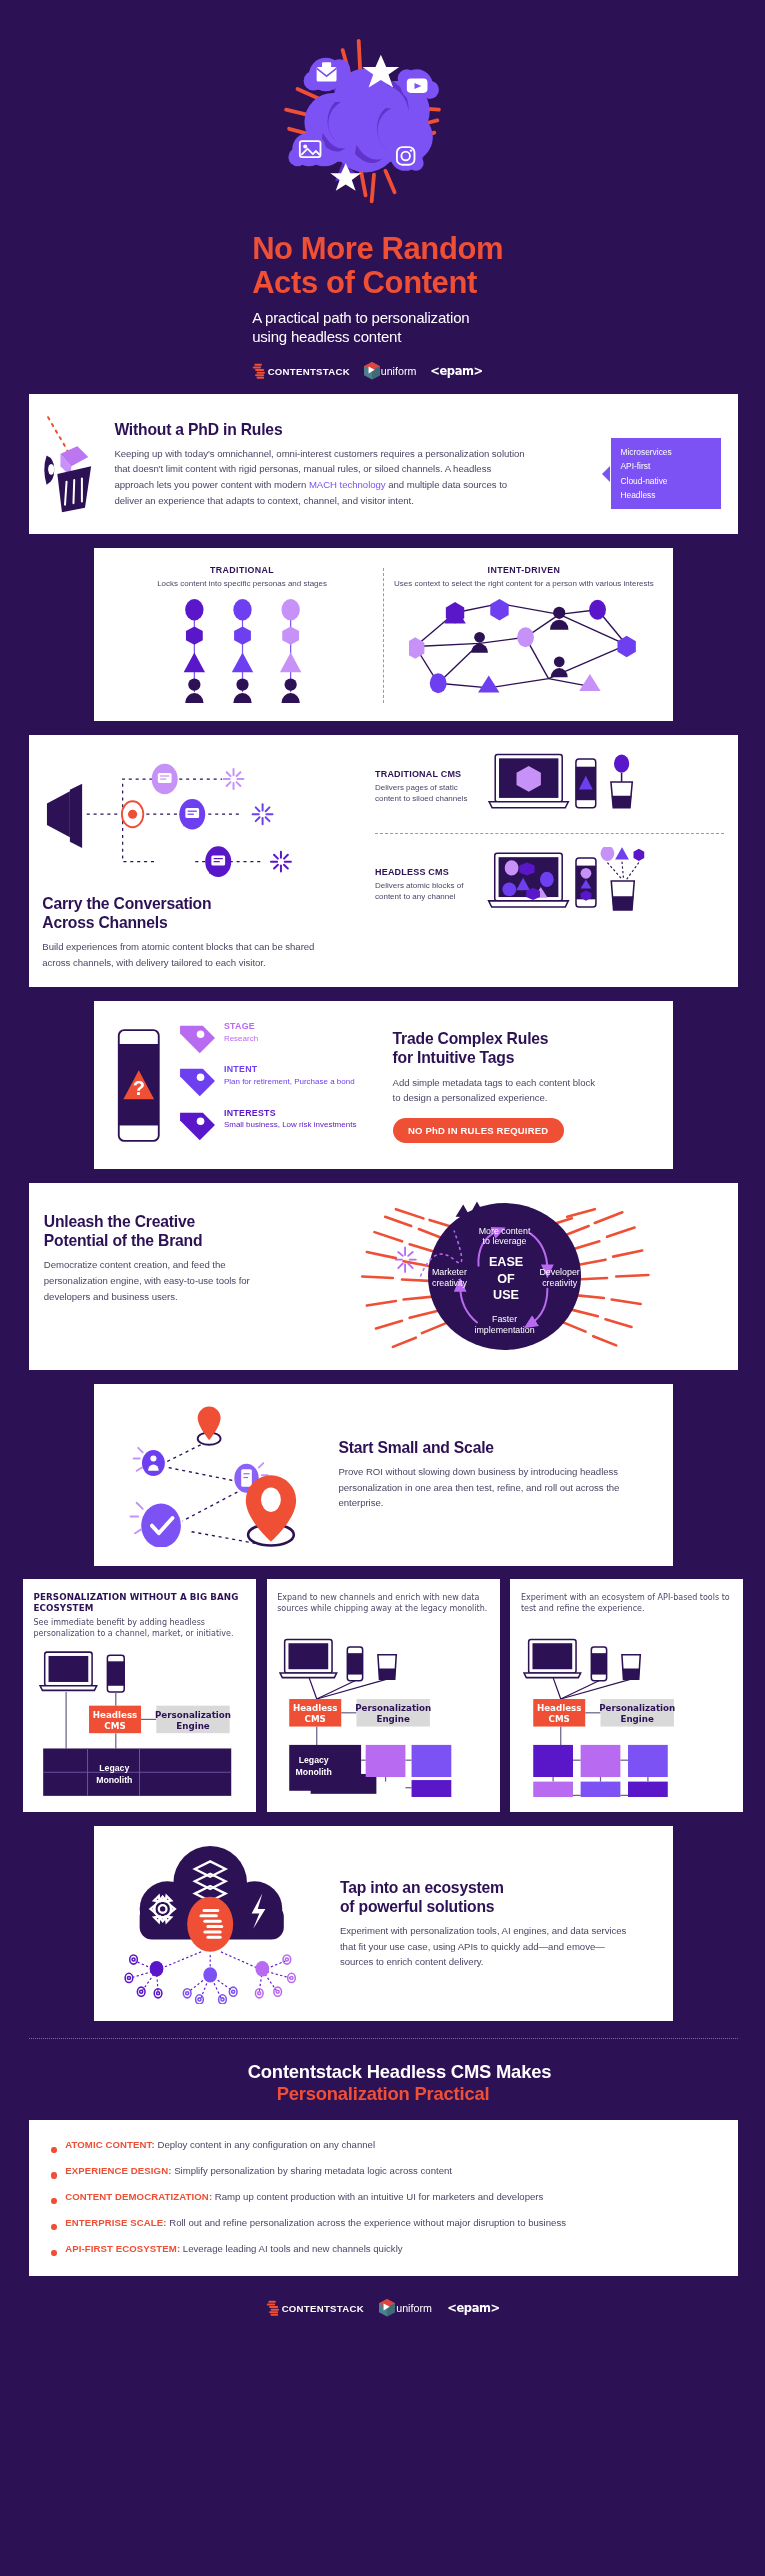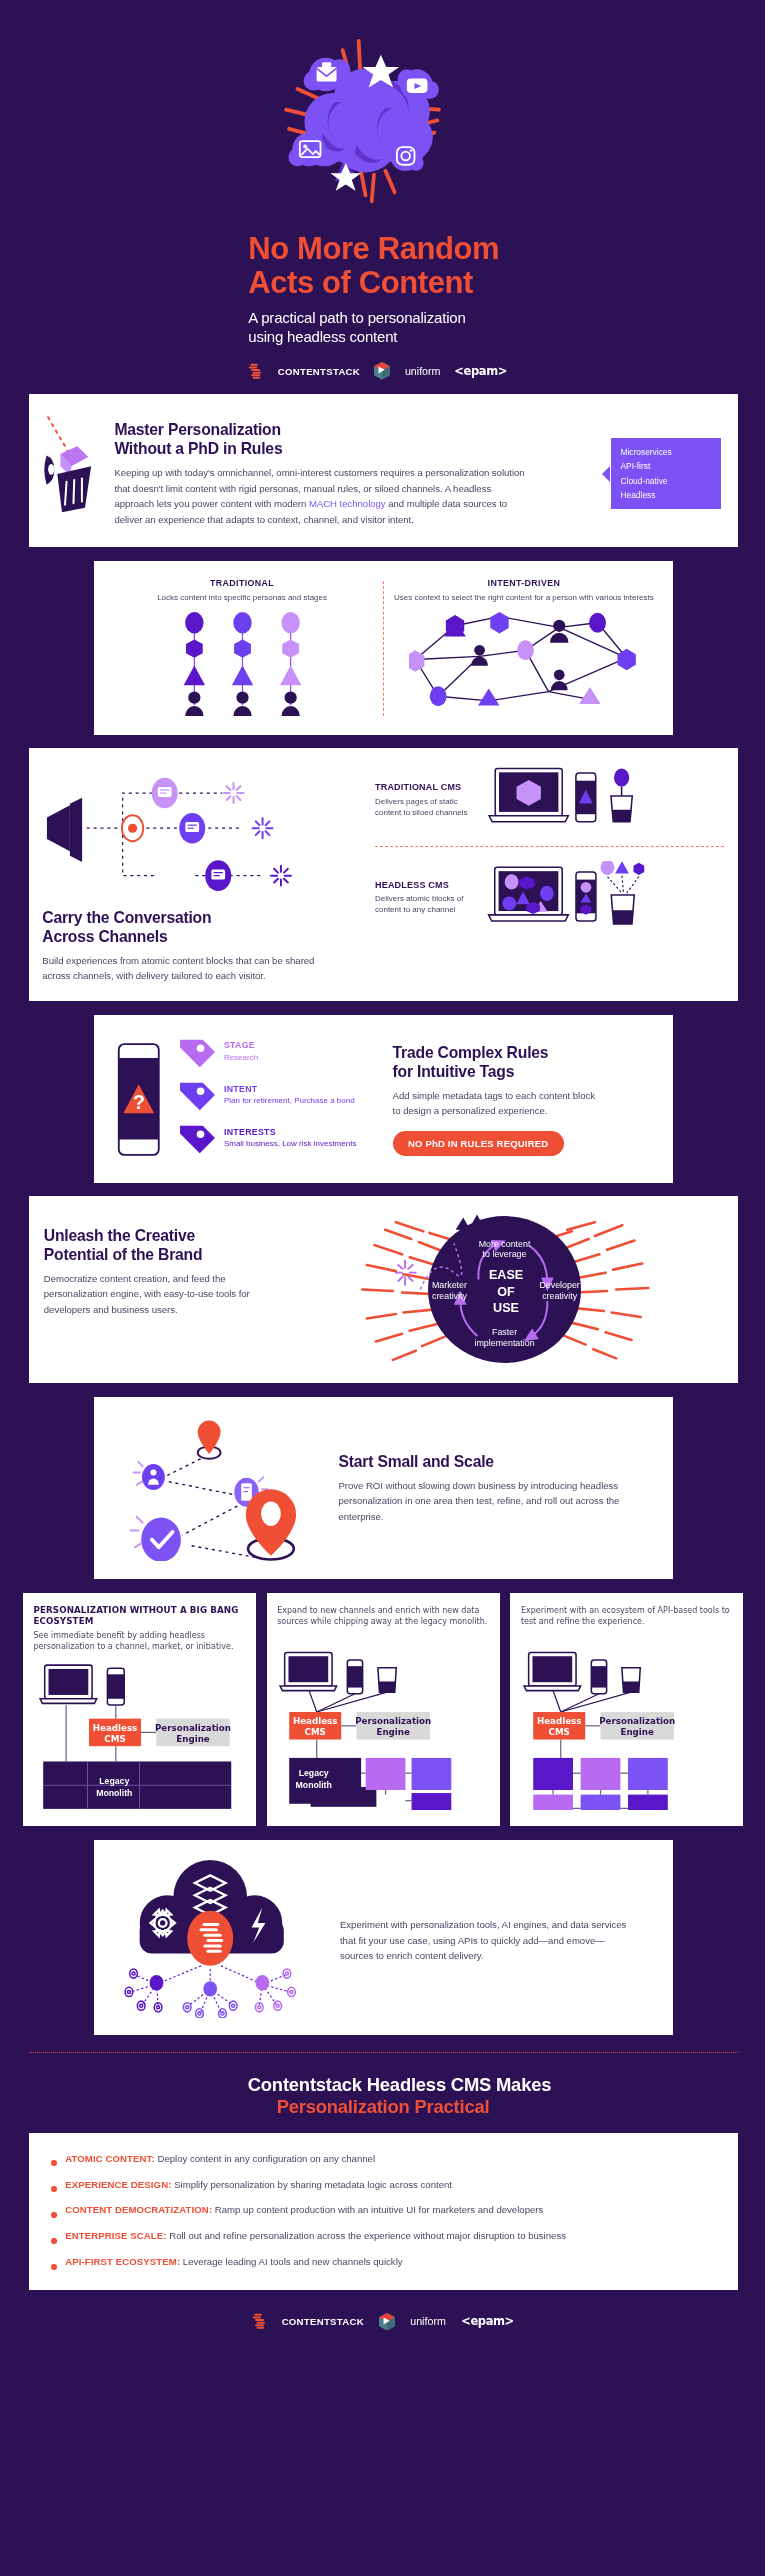--- a/index.html
+++ b/index.html
@@ -14,21 +14,21 @@
 
   
   .header { display: flex; align-items: center; padding: 18.4px 23px 13.8px 7.7px; flex-direction: column; }
   .header-art { width: 253px; height: 214px; position: relative; flex: none; }
   .header-text { flex: 1; padding-left: 4.6px; }
   .title { color: #ee4f35; font-size: 31px; line-height: 1.08; font-weight: 700; letter-spacing: -0.4px; }
   .subtitle { color: #ffffff; font-size: 15px; line-height: 1.26; font-weight: 400; margin-top: 10px; letter-spacing: -0.2px; }
   .logo-row { display: flex; align-items: center; gap: 13.8px; margin-top: 15.3px; }
 
   
-  .logo { display: flex; align-items: center; gap: 15px; }
+  .logo { display: flex; align-items: center; gap: 1px; }
   .logo-word { color: #fff; font-weight: 700; font-size: 9.6px; letter-spacing: 0.3px; }
   .epam { color: #fff; font-weight: 700; font-size: 11.5px; letter-spacing: -0.4px; font-family: "DejaVu Sans", sans-serif; }
 
   
   .card { background: #ffffff; margin: 0 auto 13.8px; position: relative; }
   .card-wide  { width: 709px; }
   .card-narrow{ width: 579px; }
 
   h2.sec-title { font-size: 15.7px; line-height: 1.22; font-weight: 700; color: #2d1155; letter-spacing: -0.2px; }
   p.sec-body { font-size: 9.6px; line-height: 1.62; color: #4d4566; margin-top: 6.9px; letter-spacing: -0.04px; }
@@ -68,21 +68,21 @@
   .s3-row-txt { width: 101px; flex: none; }
   .s3-row-h { font-size: 9px; font-weight: 700; letter-spacing: 0.2px; color: #2d1155; }
   .s3-row-p { font-size: 8px; line-height: 1.42; color: #4d4566; margin-top: 3.1px; }
   .s3-div { border-top: 0.8px dashed #f07a62; margin: 9.2px 0 10.7px; }
 
   
   .s4 { display: flex; padding: 20px 17px 18.4px; align-items: center; }
   .s4-left { width: 276px; flex: none; display: flex; align-items: center; }
   .s4-right { flex: 1; padding-left: 6.1px; }
   .tag-list { margin-left: 12.3px; }
-  .tag-item { display: flex; align-items: center; margin-bottom: 9.2px; }
+  .tag-item { display: flex; align-items: flex-start; margin-bottom: 9.2px; }
   .tag-txt { margin-left: 6.1px; }
   .tag-h { font-size: 8.8px; font-weight: 700; letter-spacing: 0.3px; }
   .tag-p { font-size: 8px; line-height: 1.38; margin-top: 1.5px; }
   .pill {
     display: inline-block; background: #ee4f35; color: #fff; border-radius: 17px;
     padding: 6.9px 15.3px; font-size: 9.5px; font-weight: 700; letter-spacing: 0.2px; margin-top: 12.3px;
   }
 
   
   .s5 { display: flex; padding: 17px 15.3px; min-height: 107px; }
@@ -265,21 +265,20 @@
           <path d="M20 78 l44 -10 l-8 54 l-30 6 z" fill="#2d1155"></path>
           <g stroke="#fff" stroke-width="2.6" stroke-linecap="round">
             <line x1="32" y1="88" x2="30" y2="118"></line>
             <line x1="42" y1="86" x2="41" y2="116"></line>
             <line x1="52" y1="84" x2="52" y2="114"></line>
           </g>
         </svg>
       </div>
       <div class="s1-main">
         <h2 class="sec-title">
-          <div>Master Personalization</div>
           <div>Without a PhD in Rules</div>
         </h2>
         <p class="sec-body"><span>Keeping up with today's omnichannel, omni-interest customers requires a personalization solution that doesn't limit content with rigid personas, manual rules, or siloed channels. A headless approach lets you power content with modern </span><span class="mach">MACH technology</span><span> and multiple data sources to deliver an experience that adapts to context, channel, and visitor intent.</span></p>
       </div>
       <div class="mach-chip">
         <div>Microservices</div>
         <div>API-first</div>
         <div>Cloud-native</div>
         <div>Headless</div>
       </div>
@@ -907,20 +906,24 @@
                 <circle cx="238" cy="176" r="2"></circle>
               <ellipse cx="220" cy="194" rx="5" ry="6"></ellipse>
                 <circle cx="220" cy="194" r="2"></circle>
               <ellipse cx="196" cy="196" rx="5" ry="6"></ellipse>
                 <circle cx="196" cy="196" r="2"></circle>
             </g>
           </g>
         </svg>
       </div>
       <div class="s8-txt">
+        <h2 class="sec-title">
+          <div>Tap into an ecosystem</div>
+          <div>of powerful solutions</div>
+        </h2>
         <p class="sec-body" style="max-width:291px">Experiment with personalization tools, AI engines, and data services that fit your use case, using APIs to quickly add—and emove—sources to enrich content delivery.</p>
       </div>
     </div>
   </div>
 
   <div class="dotted-rule"></div>
   <div class="concl">
     <div class="concl-1">Contentstack Headless CMS Makes</div>
     <div class="concl-2">Personalization Practical</div>
   </div>

